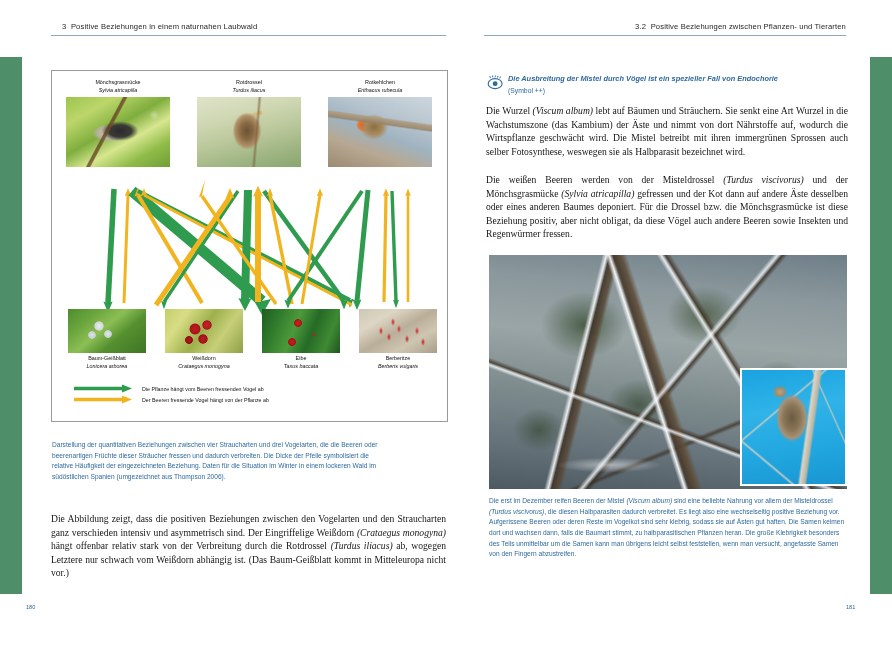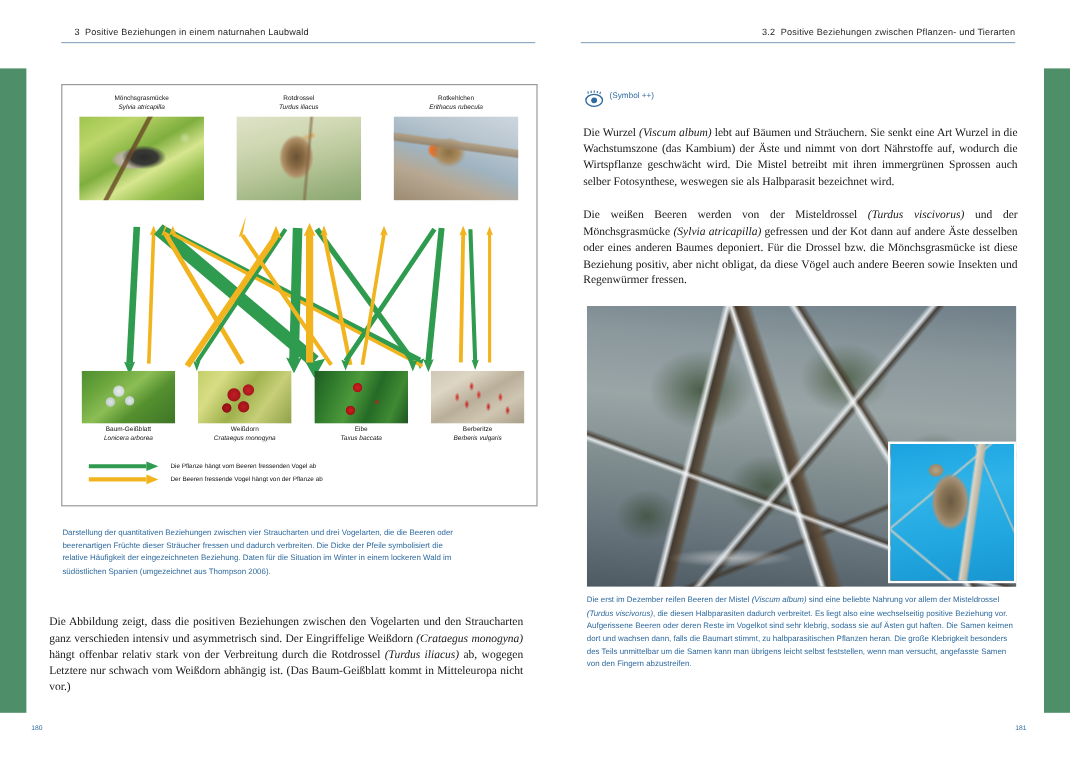--- a/index.html
+++ b/index.html
@@ -284,32 +284,33 @@
           <path d="M2,4.5 L50,4.5" stroke="#f2b41e" stroke-width="3.4"></path>
           <path d="M50,0.5 L60,4.5 L50,8.5 z" fill="#f2b41e"></path>
         </svg>
         <span class="lg-txt">Der Beeren fressende Vogel hängt von der Pflanze ab</span>
       </div>
     </div>
   </div>
 
   <div class="bluecap" style="left:52px;top:440px;width:340px;">Darstellung der quantitativen Beziehungen zwischen vier Straucharten und drei Vogelarten, die die Beeren oder beerenartigen Früchte dieser Sträucher fressen und dadurch verbreiten. Die Dicke der Pfeile symbolisiert die relative Häufigkeit der eingezeichneten Beziehung. Daten für die Situation im Winter in einem lockeren Wald im südöstlichen Spanien (umgezeichnet aus Thompson 2006).</div>
 
-  <div class="body" style="left:41px;top:512px;width:395px;">
+  <div class="body" style="left:51px;top:512px;width:395px;">
     <span>Die Abbildung zeigt, dass die positiven Beziehungen zwischen den Vogelarten und den Straucharten ganz verschieden intensiv und asymmetrisch sind. Der Eingriffelige Weißdorn </span><i>(Crataegus monogyna)</i><span> hängt offenbar relativ stark von der Verbreitung durch die Rotdrossel </span><i>(Turdus iliacus)</i><span> ab, wogegen Letztere nur schwach vom Weißdorn abhängig ist. (Das Baum-Geißblatt kommt in Mitteleuropa nicht vor.)</span>
   </div>
 
   <div class="rhead">
     <svg class="eye" viewBox="0 0 20 16">
       <g stroke="#2f6a9e" stroke-width="1" fill="none">
         <path d="M4.5,3.2 L4.0,1.2 M7,2.6 L6.9,0.6 M9.6,2.5 L9.8,0.5 M12.2,2.8 L12.6,0.9 M14.6,3.5 L15.3,1.7"></path>
       </g>
       <ellipse cx="9.6" cy="9.2" rx="7.4" ry="5.3" fill="none" stroke="#2f6a9e" stroke-width="1.2"></ellipse>
       <circle cx="9.6" cy="9.2" r="2.6" fill="#2f6a9e"></circle>
     </svg>
+    <div class="ht">Die Ausbreitung der Mistel durch Vögel ist ein spezieller Fall von Endochorie</div>
     <div class="hs">(Symbol ++)</div>
   </div>
 
   <div class="body" style="left:486px;top:104px;width:362px;">
     <span>Die Wurzel </span><i>(Viscum album)</i><span> lebt auf Bäumen und Sträuchern. Sie senkt eine Art Wurzel in die Wachstumszone (das Kambium) der Äste und nimmt von dort Nährstoffe auf, wodurch die Wirtspflanze geschwächt wird. Die Mistel betreibt mit ihren immergrünen Sprossen auch selber Fotosynthese, weswegen sie als Halbparasit bezeichnet wird.</span>
   </div>
 
   <div class="body" style="left:486px;top:173px;width:362px;">
     <span>Die weißen Beeren werden von der Misteldrossel </span><i>(Turdus viscivorus)</i><span> und der Mönchsgrasmücke </span><i>(Sylvia atricapilla)</i><span> gefressen und der Kot dann auf andere Äste desselben oder eines anderen Baumes deponiert. Für die Drossel bzw. die Mönchsgrasmücke ist diese Beziehung positiv, aber nicht obligat, da diese Vögel auch andere Beeren sowie Insekten und Regenwürmer fressen.</span>
   </div>

